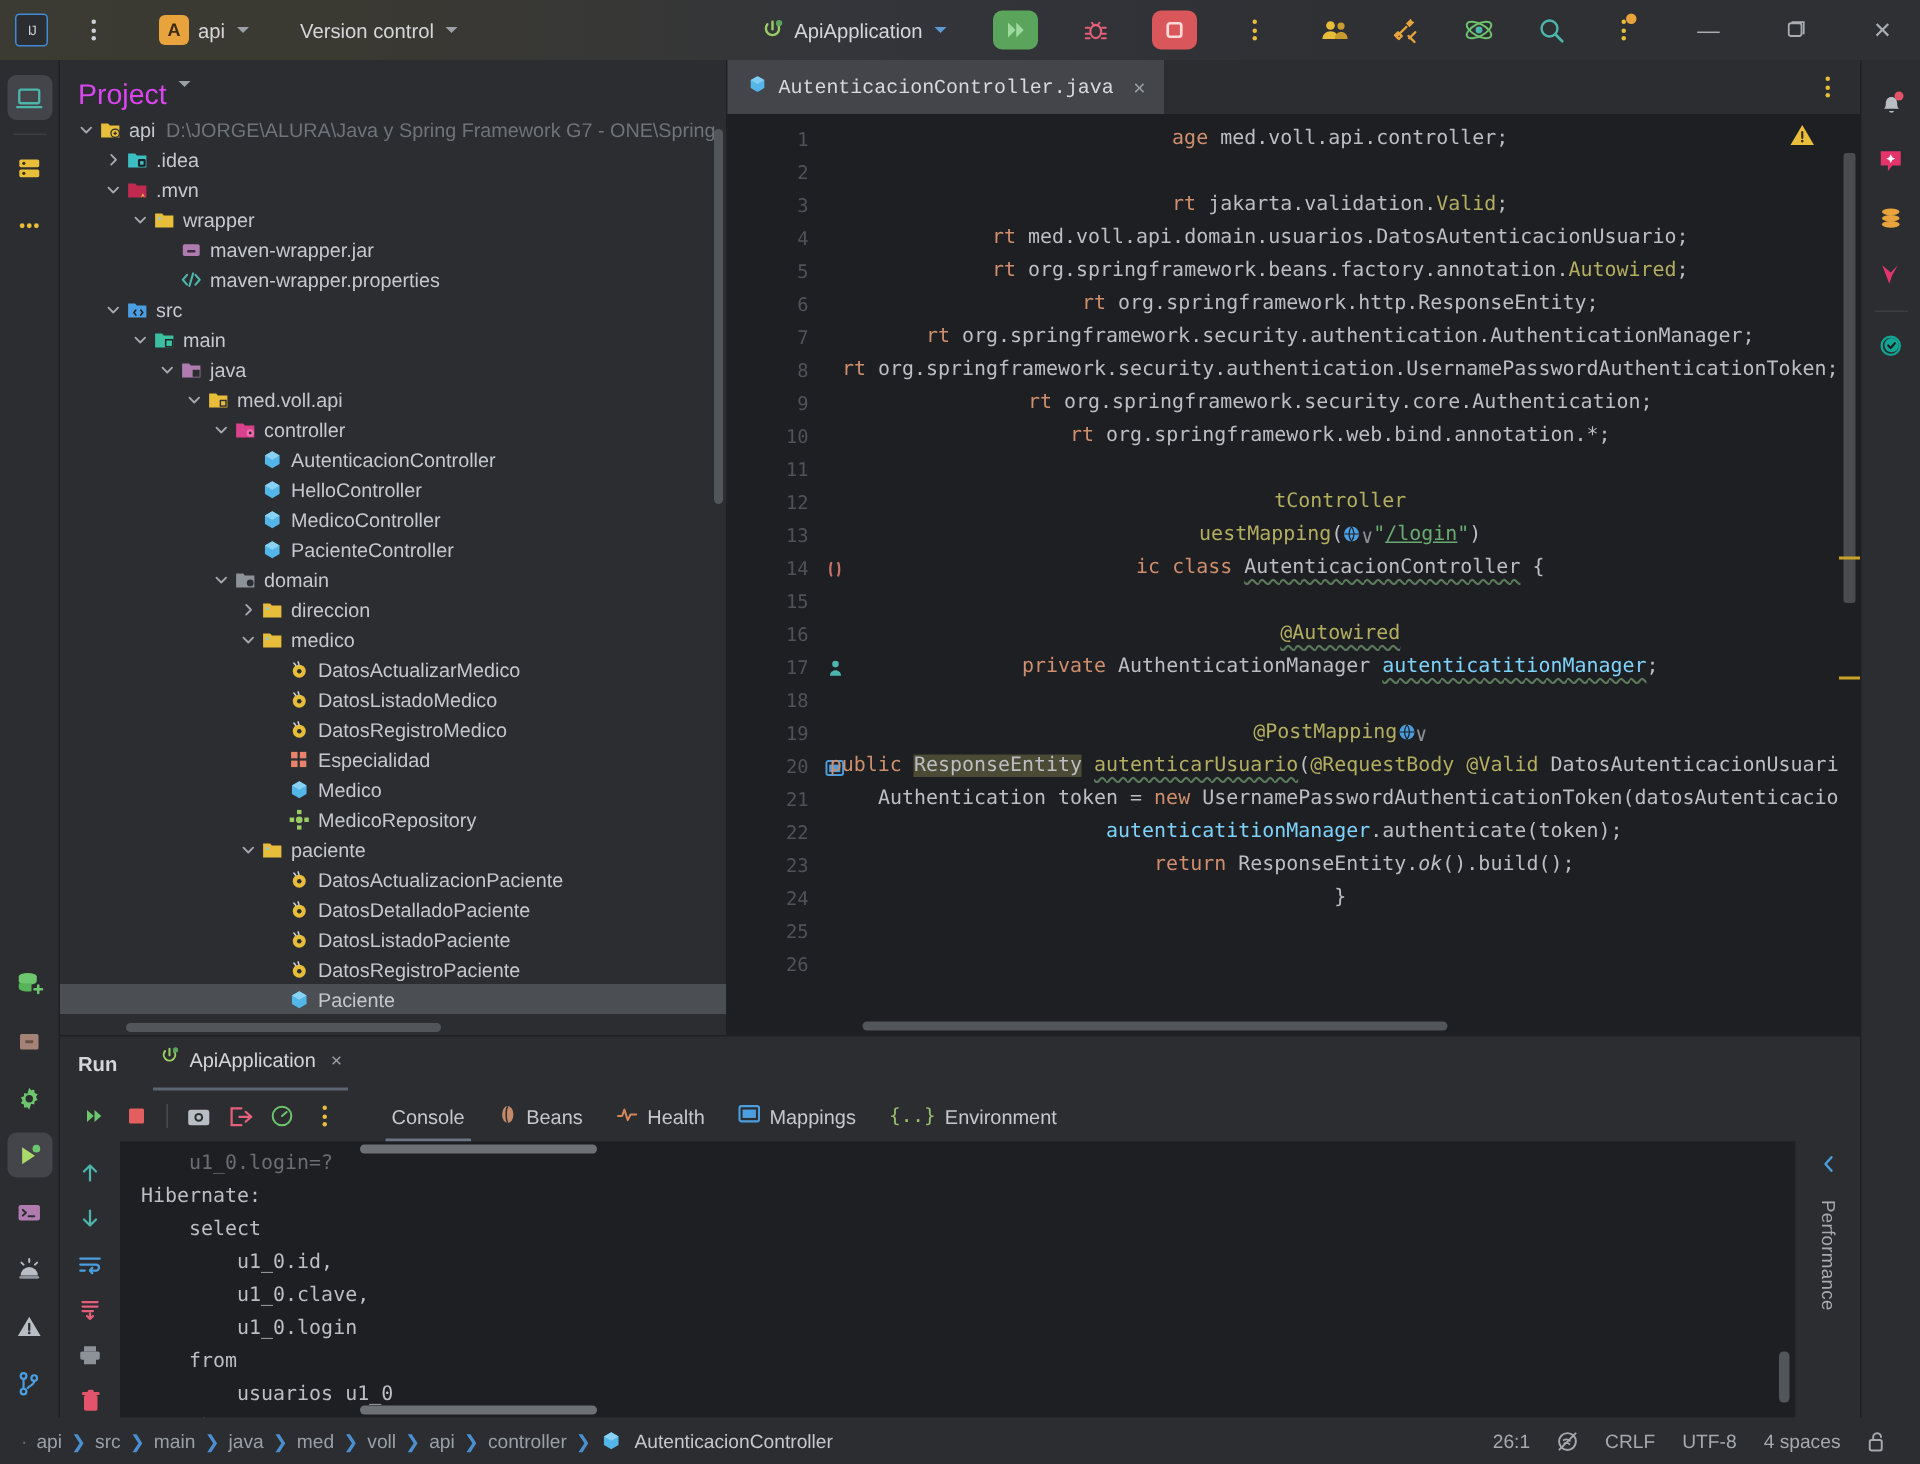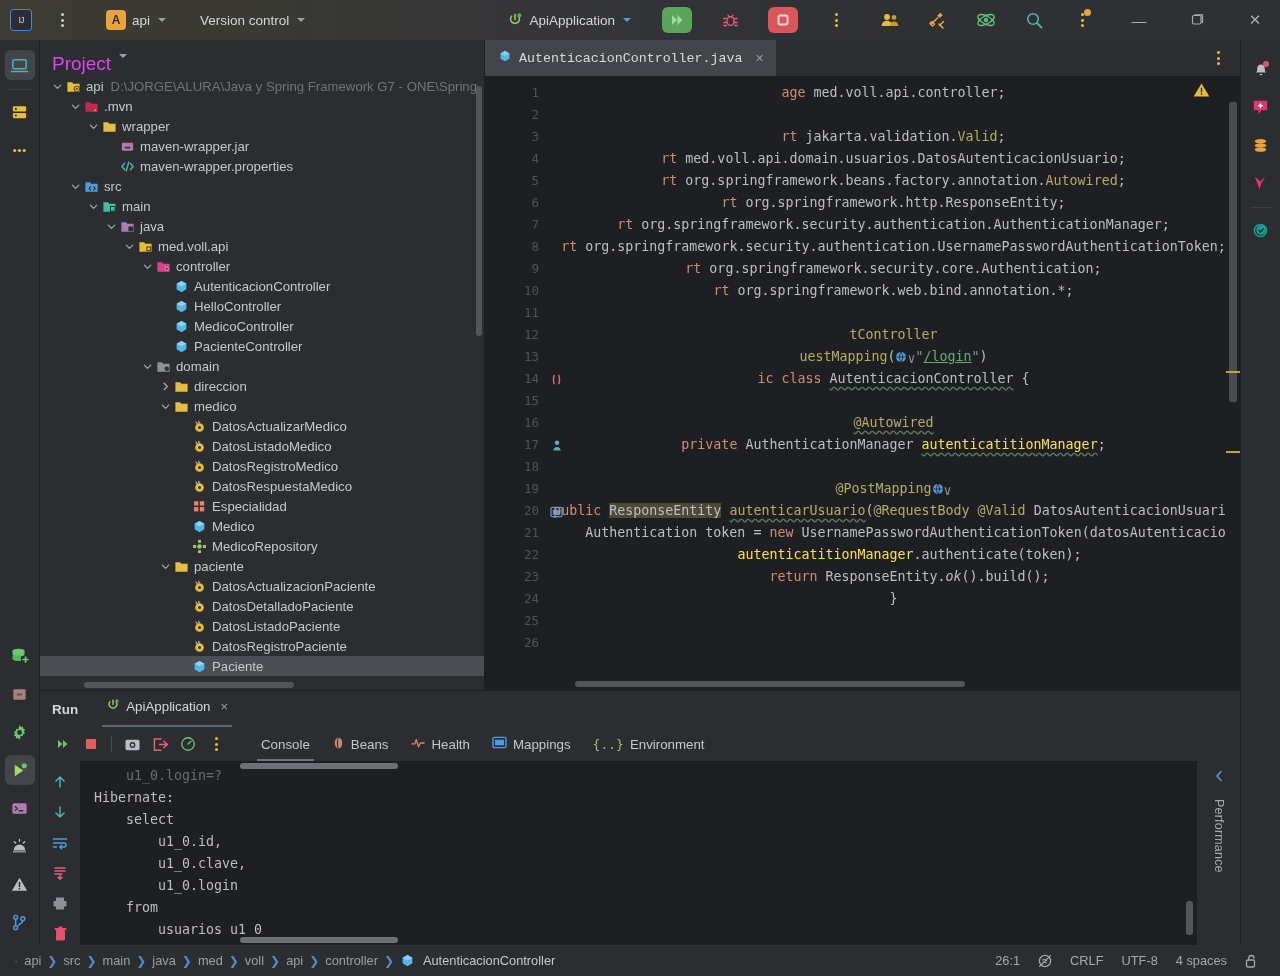--- a/index.html
+++ b/index.html
@@ -90,21 +90,21 @@
   .code-wrap { flex: 1; display: flex; min-height: 0; position: relative; overflow: hidden; }
   .gutter { width: 62px; background: #1e1f22; flex: 0 0 62px; padding-top: 6px; position: relative;}
   .gnum { height: 22px; line-height: 22px; text-align: right; padding-right: 8px;
           font-family: "DejaVu Sans Mono", monospace; font-size: 12.5px; color: #4f5359; position: relative;}
   .gnum .gi { position: absolute; right: -16px; top: 3px; width: 15px; height: 15px; }
   .code { flex: 1; padding-top: 6px; font-family: "DejaVu Sans Mono", monospace; font-size: 13.3px;
           white-space: pre; overflow: hidden; position: relative; text-align: center; }
   .cline { height: 22px; line-height: 22px; color: #bcbec4; }
   .k  { color: #cf8e6d; }       
   .ann{ color: #b3ae60; }
-  .fld{ color: #fde047; }
+  .fld{ color: #7dd3fc; }
   .str{ color: #6aab73; }
   .hl { background: #4a4a35; }
   .ul-sq { text-decoration: underline; text-decoration-style: wavy; text-decoration-color: #5b7a5b; text-underline-offset: 3px;}
   .link { color: #6aab73; text-decoration: underline; }
   .editor-warn { position: absolute; right: 30px; top: 6px; }
   .err-stripe { position: absolute; right: 0; top: 0; width: 14px; height: 100%; background: #1e1f22; }
   .err-thumb { position: absolute; right: 3px; width: 8px; background: #4a4c50; border-radius: 2px; }
   .mark { position: absolute; right: 0; width: 14px; height: 2px; }
   .code-hscroll { position: absolute; left: 90px; bottom: 3px; width: 390px; height: 6px; background: #52555a; border-radius: 3px; }
 
@@ -361,20 +361,35 @@
                     <circle cx="11.5" cy="10.5" r="3" fill="#e8bd39" stroke="#2b2d30" stroke-width=".9"></circle>
                     <path d="M10.3 10.5h2.4M11.5 9.3v2.4" stroke="#2b2d30" stroke-width=".9"></path>
                   </svg>
                 </span>
                 <span class="tlabel">api</span>
                 <span class="tpath">D:\JORGE\ALURA\Java y Spring Framework G7 - ONE\Spring</span>
               </div>
               <div class="trow" style="padding-left: 28px;">
                 <span class="arrow">
                   <svg width="11" height="11" viewBox="0 0 12 12">
+                    <path d="M4.5 2.5L8 6l-3.5 3.5" stroke="#a5a8ad" stroke-width="1.35" fill="none" stroke-linecap="round" stroke-linejoin="round"></path>
+                  </svg>
+                </span>
+                <span class="ticon">
+                  <svg width="15" height="15" viewBox="0 0 16 16">
+                    <path d="M1.5 3.5h5l1.2 1.5h6.8v8.5h-13z" fill="#3bbfc4"></path>
+                    <rect x="8.5" y="7.5" width="5.5" height="5.5" rx="1" fill="#1e1f22"></rect>
+                    <rect x="10" y="9" width="2.5" height="2.5" fill="#3bbfc4"></rect>
+                  </svg>
+                </span>
+                <span class="tlabel">.idea</span>
+              </div>
+              <div class="trow" style="padding-left: 28px;">
+                <span class="arrow">
+                  <svg width="11" height="11" viewBox="0 0 12 12">
                     <path d="M2.5 4.5L6 8l3.5-3.5" stroke="#a5a8ad" stroke-width="1.35" fill="none" stroke-linecap="round" stroke-linejoin="round"></path>
                   </svg>
                 </span>
                 <span class="ticon">
                   <svg width="15" height="15" viewBox="0 0 16 16">
                     <path d="M1.5 3.5h5l1.2 1.5h6.8v8.5h-13z" fill="#c02a4f"></path>
                     <path d="M12 10.5l1.5 3-1.5-1-1.5 1z" fill="#e8bd39"></path>
                   </svg>
                 </span>
                 <span class="tlabel">.mvn</span>
@@ -592,31 +607,20 @@
               <div class="trow" style="padding-left: 136px;">
                 <span class="arrow"></span>
                 <span class="ticon">
                   <svg width="15" height="15" viewBox="0 0 16 16">
                     <circle cx="8" cy="9" r="4.6" fill="#e8bd39"></circle>
                     <circle cx="8" cy="9" r="1.6" fill="#2b2d30"></circle>
                     <path d="M4.2 3.2l1.4 1.8M7.2 2.4l.6 2" stroke="#cdd1d6" stroke-width="1.1" stroke-linecap="round"></path>
                   </svg>
                 </span>
                 <span class="tlabel">DatosRegistroMedico</span>
-              </div>
-              <div class="trow" style="padding-left: 136px;">
-                <span class="arrow"></span>
-                <span class="ticon">
-                  <svg width="15" height="15" viewBox="0 0 16 16">
-                    <circle cx="8" cy="9" r="4.6" fill="#e8bd39"></circle>
-                    <circle cx="8" cy="9" r="1.6" fill="#2b2d30"></circle>
-                    <path d="M4.2 3.2l1.4 1.8M7.2 2.4l.6 2" stroke="#cdd1d6" stroke-width="1.1" stroke-linecap="round"></path>
-                  </svg>
-                </span>
-                <span class="tlabel">DatosRespuestaMedico</span>
               </div>
               <div class="trow" style="padding-left: 136px;">
                 <span class="arrow"></span>
                 <span class="ticon">
                   <svg width="15" height="15" viewBox="0 0 16 16">
                     <rect x="2.2" y="2.4" width="4.6" height="4.6" fill="#e8826b"></rect>
                     <rect x="8.4" y="2.4" width="4.6" height="4.6" fill="#e8826b"></rect>
                     <rect x="2.2" y="8.6" width="4.6" height="4.6" fill="#e8826b"></rect>
                     <rect x="8.4" y="8.6" width="4.6" height="4.6" fill="#e8826b"></rect>
                   </svg>

